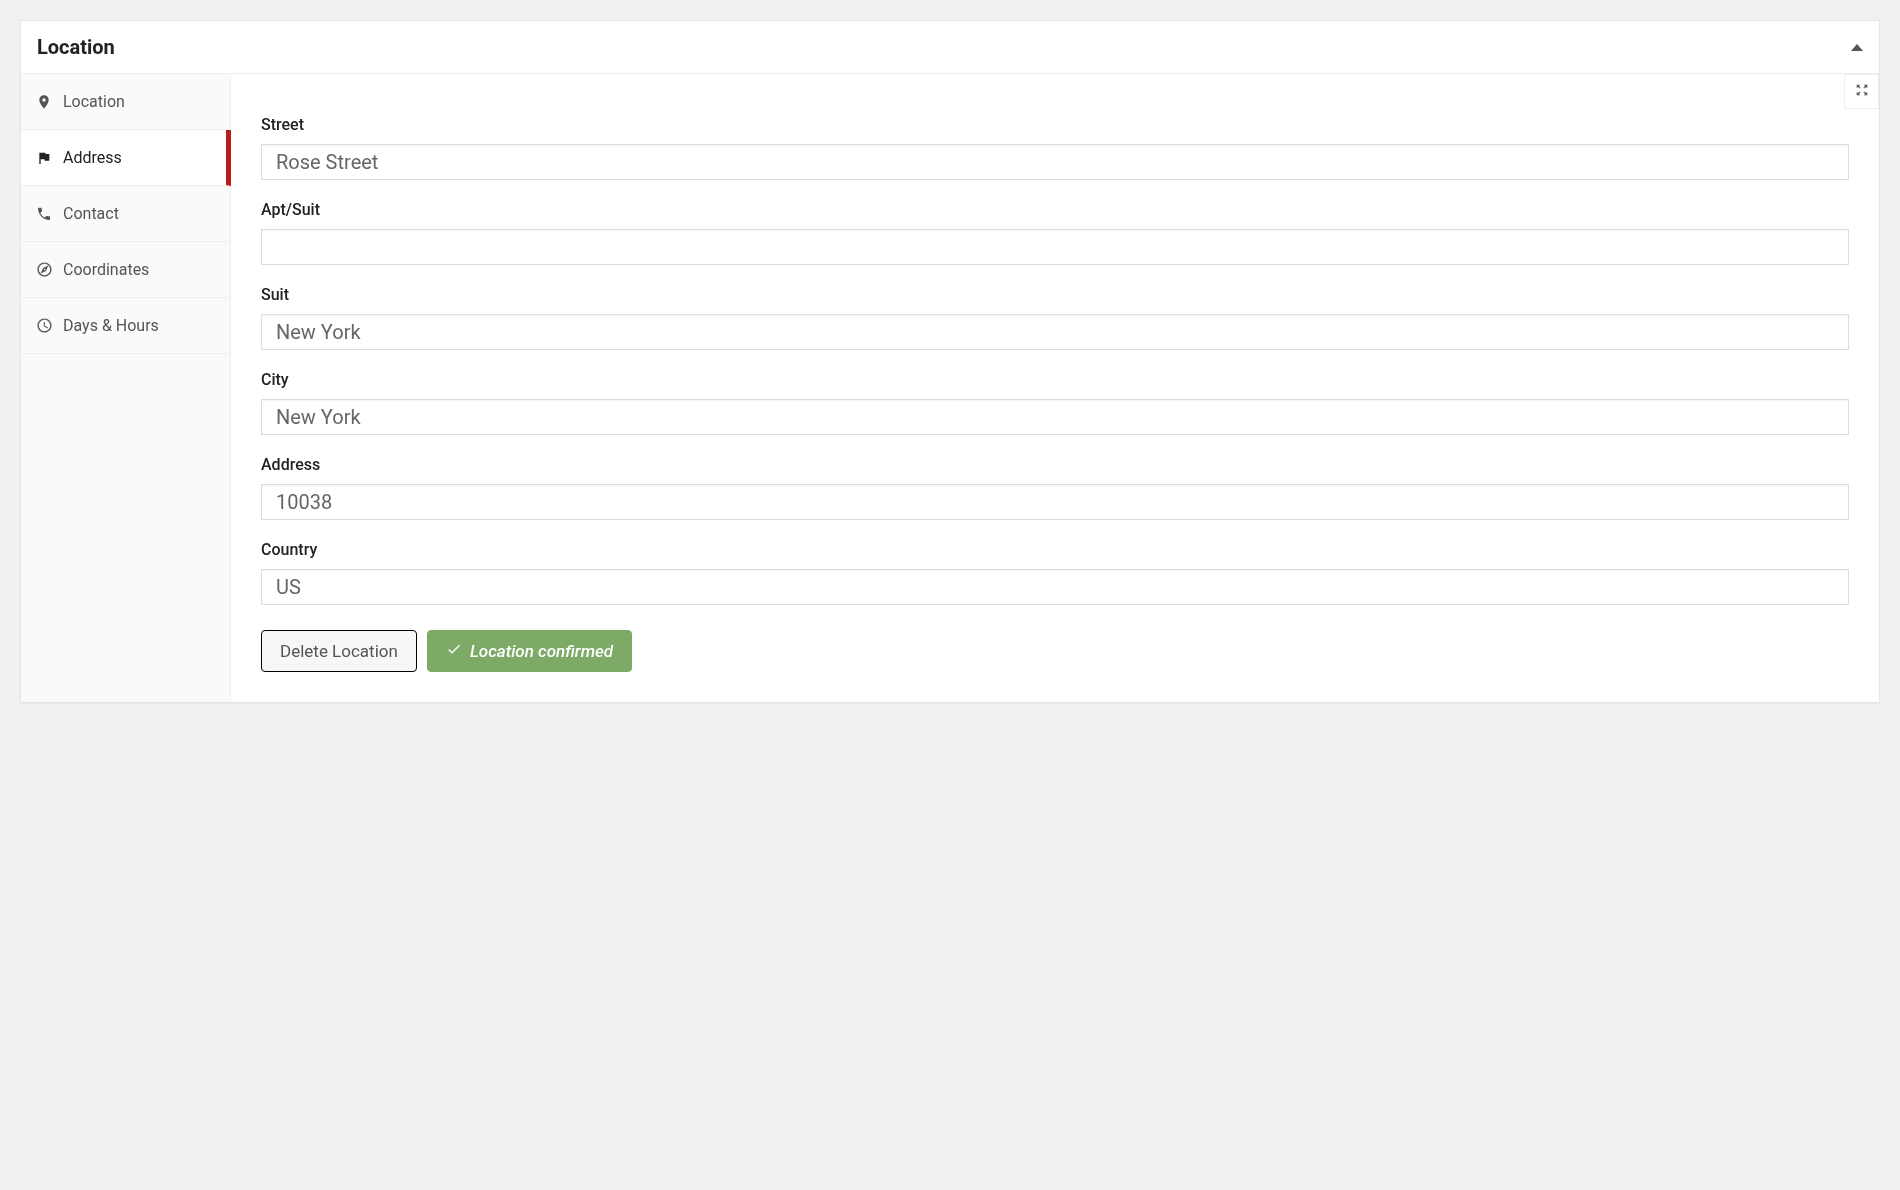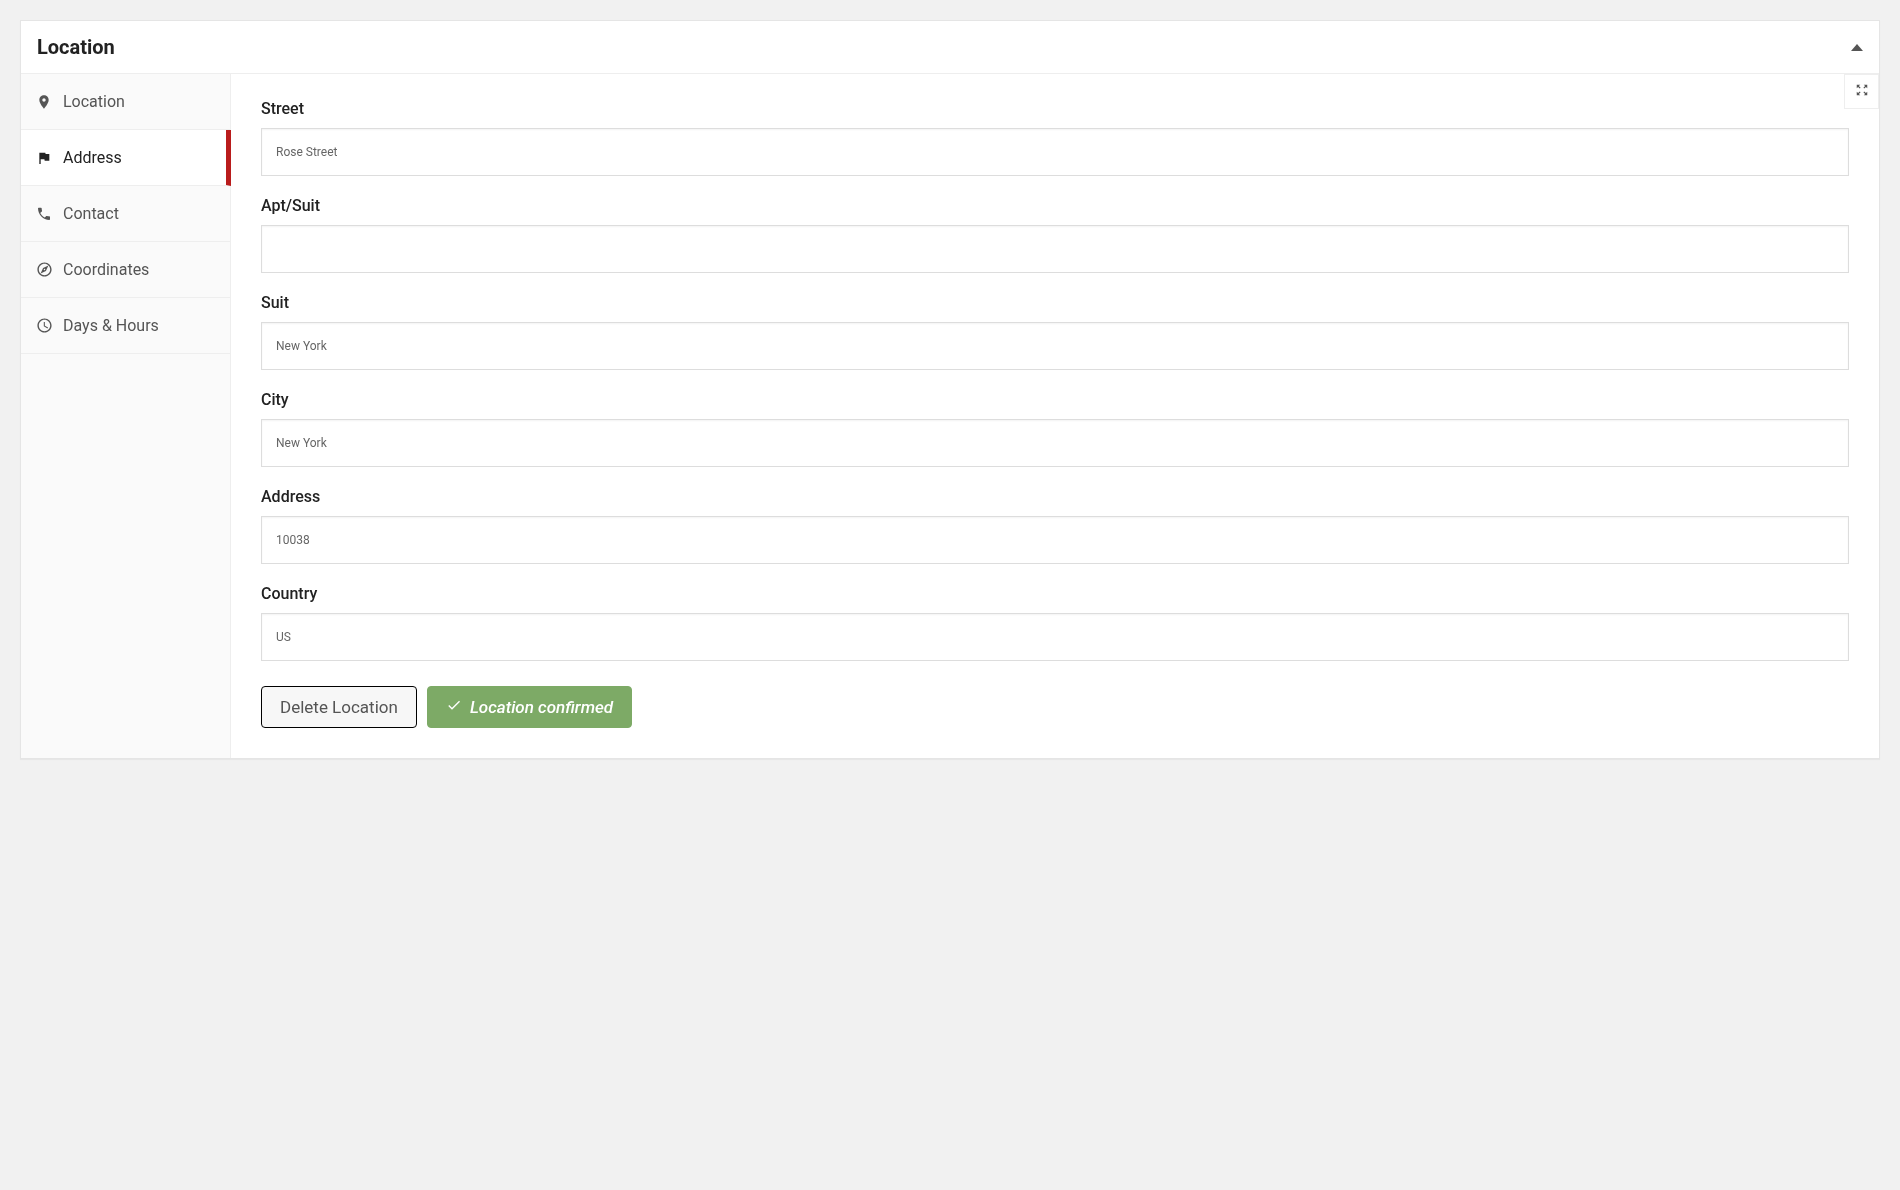--- a/index.html
+++ b/index.html
@@ -102,28 +102,29 @@
     }
     .form-field {
       margin-bottom: 20px;
     }
     .field-label {
       display: block;
       font-size: 16px;
       font-weight: 500;
       color: #222;
       margin-bottom: 10px;
+      margin-top: 16px;
     }
     .field-input {
       width: 100%;
-      height: 48px;
+      height: 36px;
       padding: 0 14px;
       border: 1px solid #ddd;
       background: #fff;
-      font-size: 12px;
+      font-size: 20px;
       color: #666;
       box-shadow: inset 0 1px 2px rgba(0,0,0,0.05);
       font-family: inherit;
     }
     .actions {
       margin-top: 25px;
       display: flex;
       gap: 10px;
     }
     .btn {

